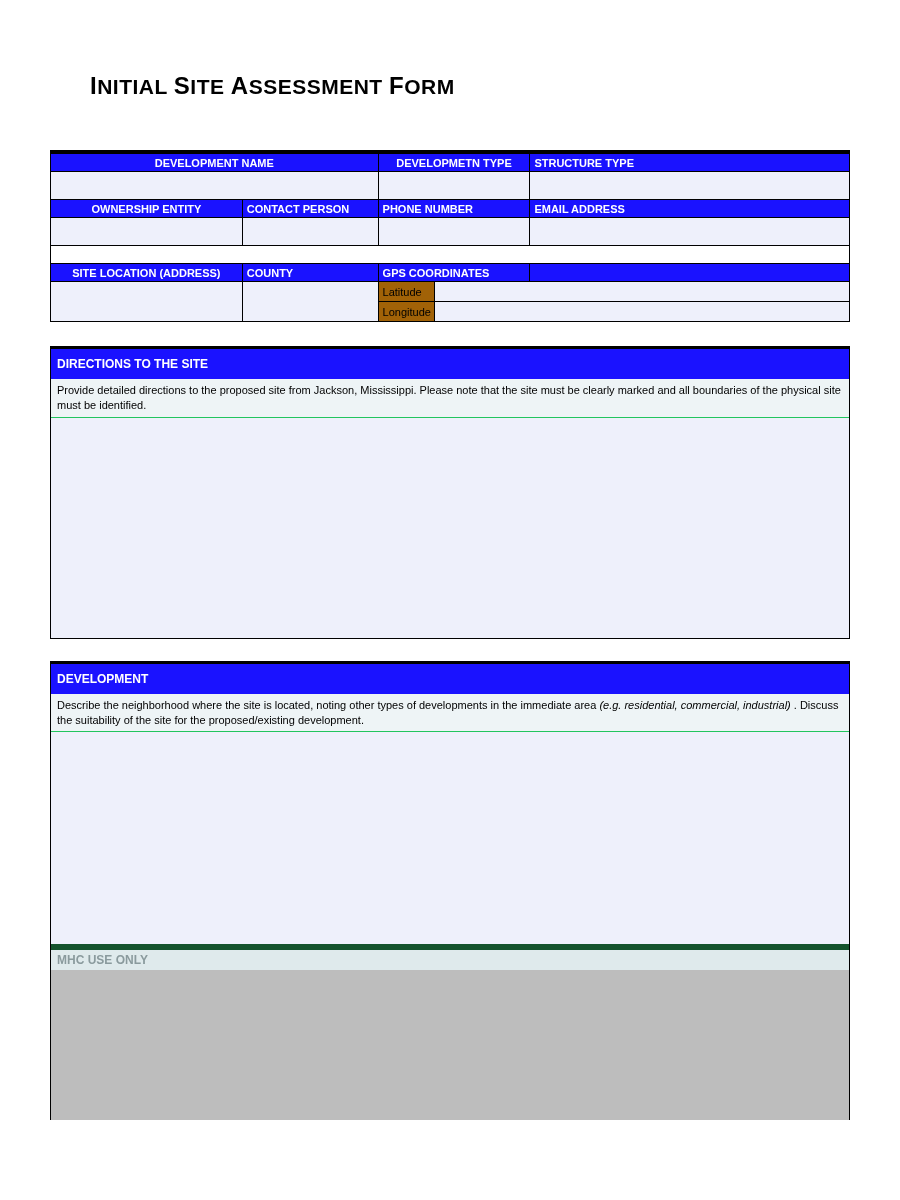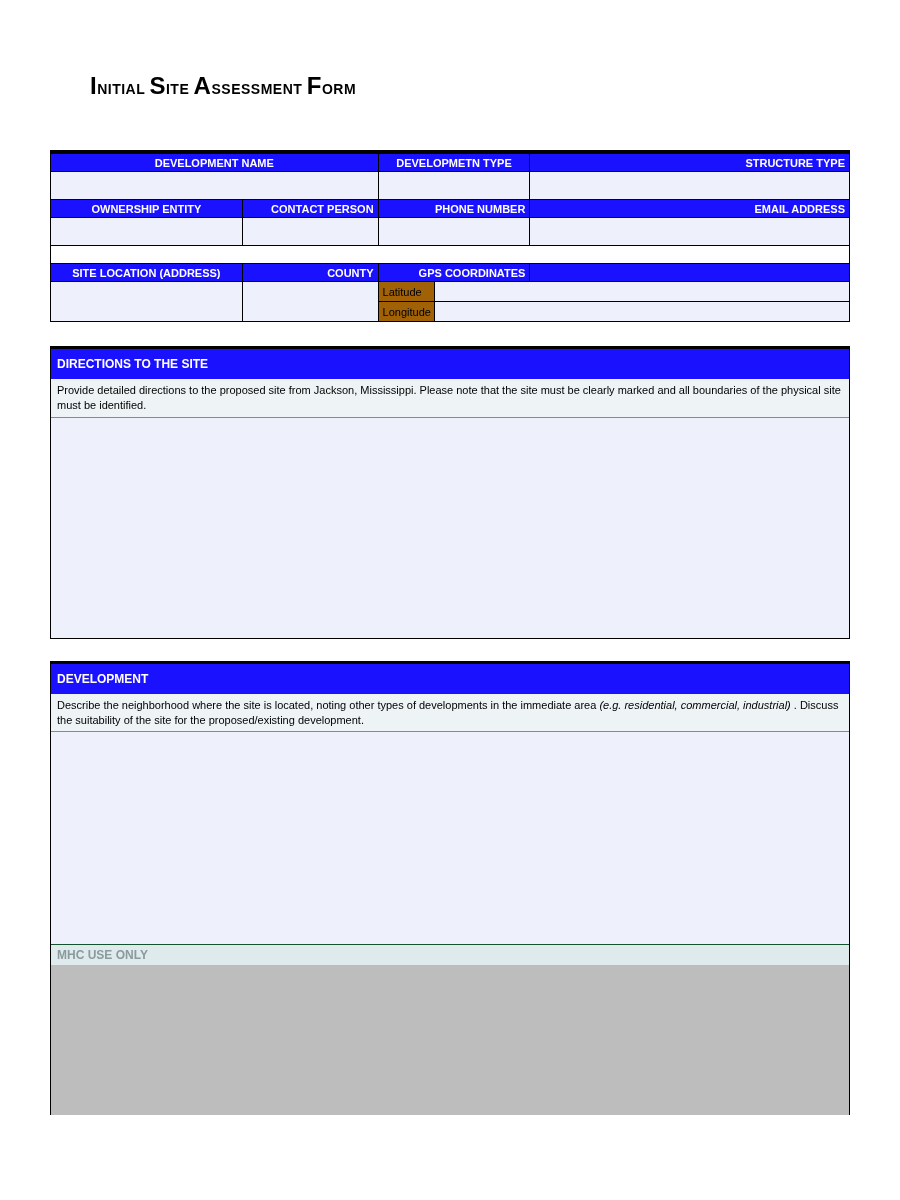--- a/index.html
+++ b/index.html
@@ -15,21 +15,21 @@
     padding: 60px 50px 30px 50px;
   }
   h1.title {
     font-size: 24px;
     font-weight: 900;
     letter-spacing: 0.5px;
     margin: 12px 0 50px 40px;
     font-family: Arial, Helvetica, sans-serif;
     font-variant: small-caps;
   }
-  h1.title .sm { font-size: 14px; }
+  h1.title .sm { font-size: 21px; }
 
   
   .blk { border-top: 3px solid #000; margin-bottom: 24px; }
 
   table.form {
     width: 100%;
     border-collapse: collapse;
     table-layout: fixed;
   }
   table.form th, table.form td {
@@ -39,21 +39,21 @@
     height: 18px;
     padding: 2px 4px;
   }
   table.form th {
     background: #1a12ff;
     color: #fff;
     font-weight: 700;
     text-align: center;
     white-space: nowrap;
   }
-  table.form th.center { text-align: right; }
+  table.form th.center { text-align: left; }
   table.form td.pale { background: #eef0fb; }
 
   .gap-row td { border:none; height:6px; padding:0; background:#fff; }
 
   
   .gps-label {
     background: #a16207;
     font-size: 12px;
     border: 1px solid #000;
     padding: 2px 4px;
@@ -77,21 +77,21 @@
   }
   .instr i { font-style: italic; }
   .bigarea {
     background: #eef0fb;
     width: 100%;
   }
   .dir-area { height: 220px; }
   .nbh-area { height: 212px; }
 
   .mhc {
-    border-top: 1px solid #14532d;
+    border-top: 6px solid #14532d;
   }
   .mhc-head {
     background: #dfeaec;
     color: #8a9a9d;
     font-weight: 700;
     font-size: 12px;
     padding: 3px 6px;
   }
   .mhc-body {
     background: #bdbdbd;

